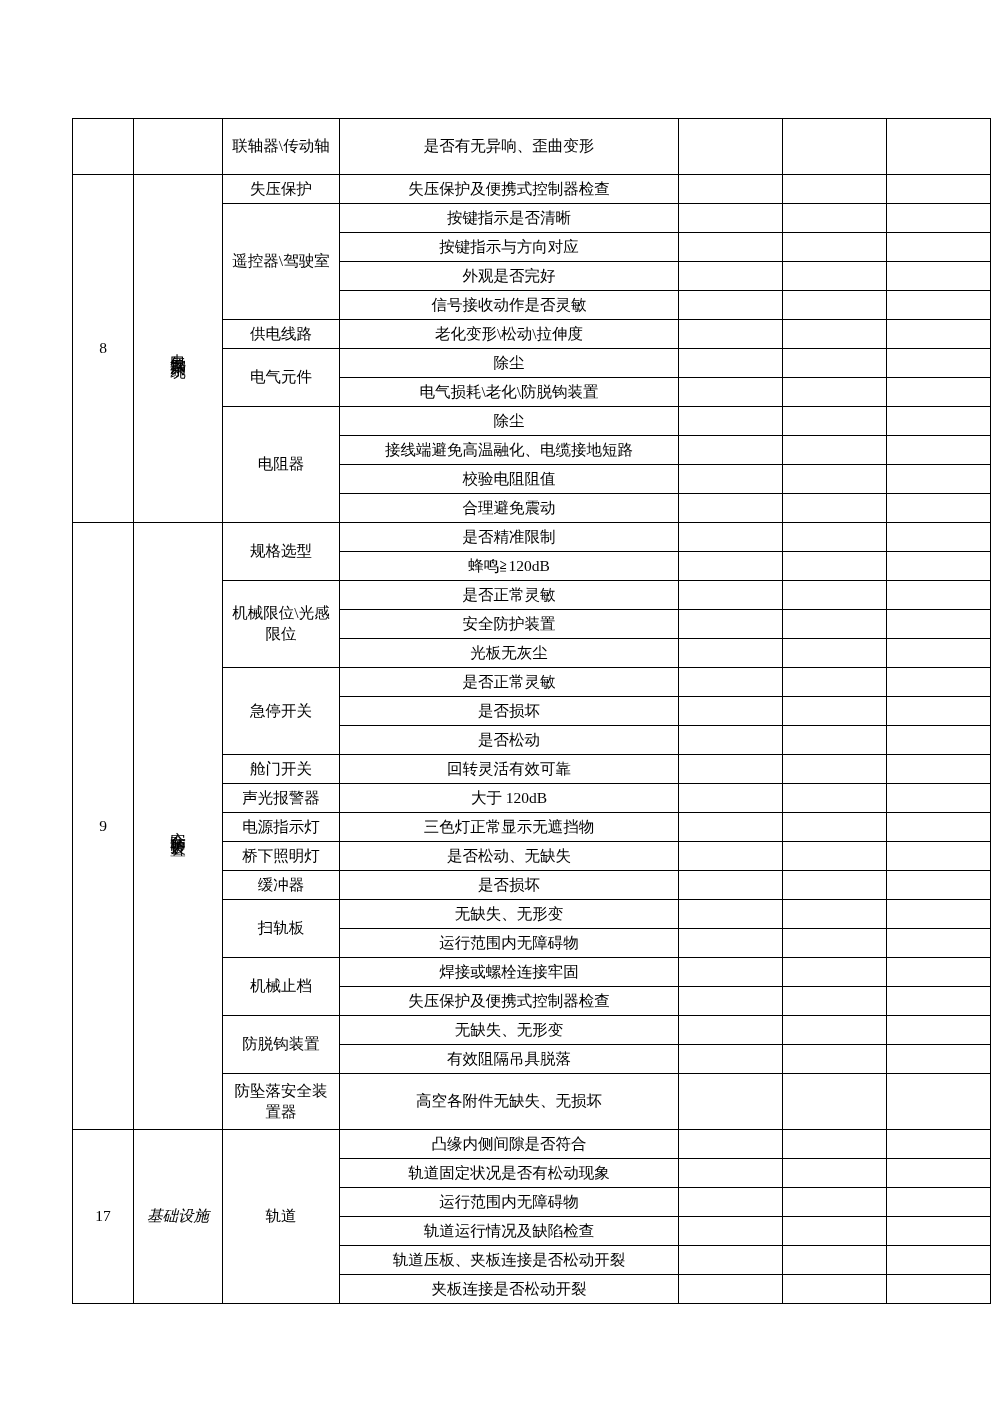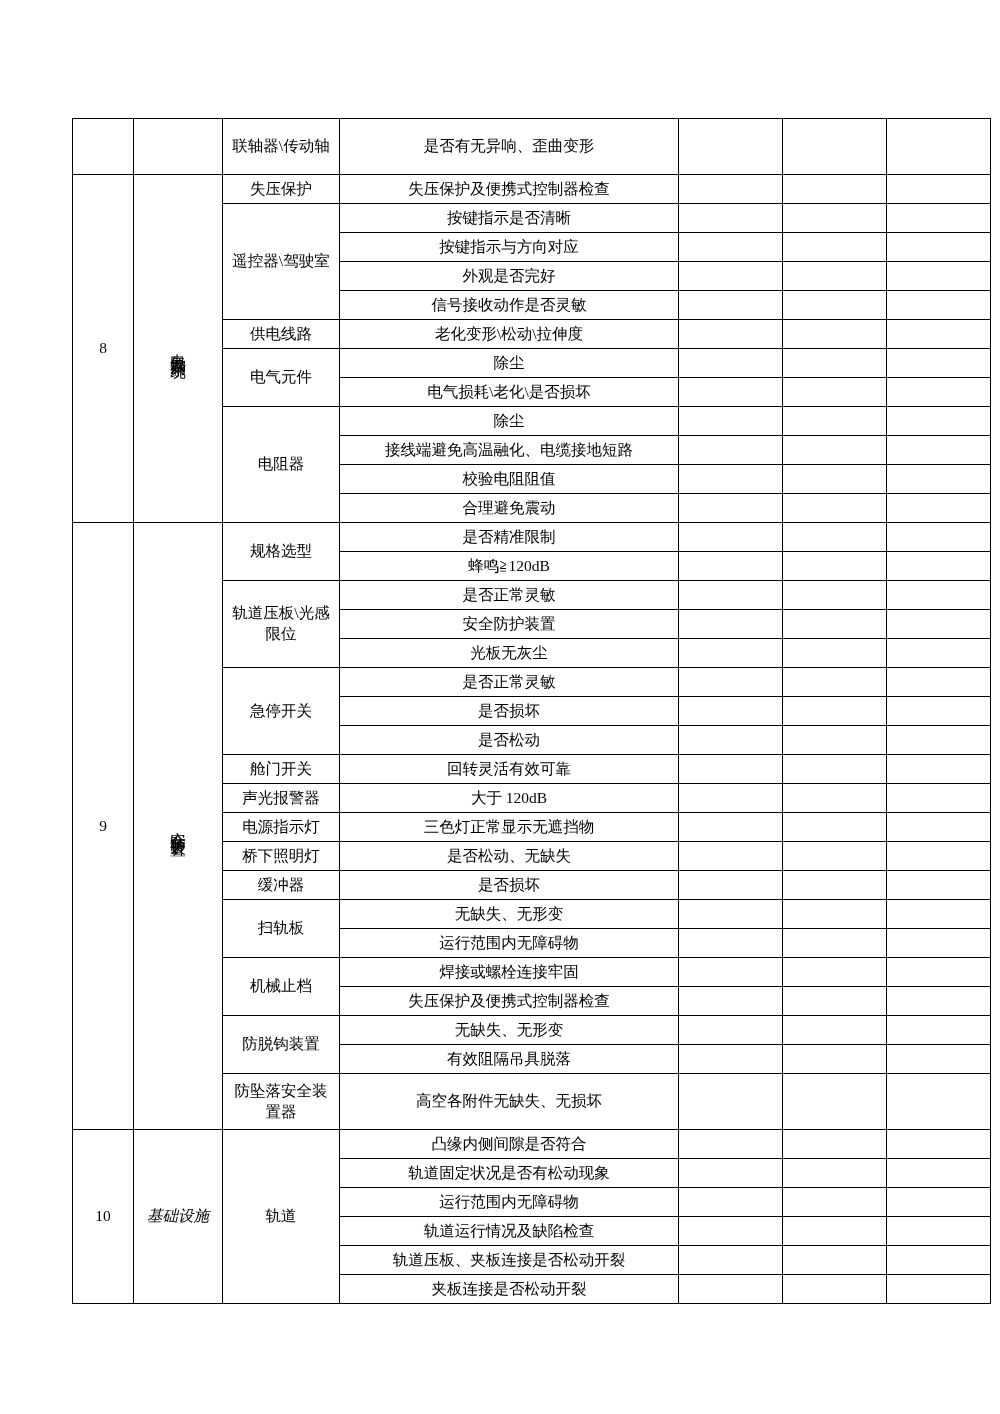--- a/index.html
+++ b/index.html
@@ -123,21 +123,21 @@
           <td class="blank">&nbsp;</td>
         </tr>
         <tr class="rowh-1">
           <td class="part" rowspan="2">电气元件</td>
           <td class="item">除尘</td>
           <td class="blank">&nbsp;</td>
           <td class="blank">&nbsp;</td>
           <td class="blank">&nbsp;</td>
         </tr>
         <tr class="rowh-1">
-          <td class="item">电气损耗\老化\是否损坏</td>
+          <td class="item">电气损耗\老化\防脱钩装置</td>
           <td class="blank">&nbsp;</td>
           <td class="blank">&nbsp;</td>
           <td class="blank">&nbsp;</td>
         </tr>
         <tr class="rowh-1">
           <td class="part" rowspan="4">电阻器</td>
           <td class="item">除尘</td>
           <td class="blank">&nbsp;</td>
           <td class="blank">&nbsp;</td>
           <td class="blank">&nbsp;</td>
@@ -169,21 +169,21 @@
           <td class="blank">&nbsp;</td>
           <td class="blank">&nbsp;</td>
         </tr>
         <tr class="rowh-1">
           <td class="item">蜂鸣≧120dB</td>
           <td class="blank">&nbsp;</td>
           <td class="blank">&nbsp;</td>
           <td class="blank">&nbsp;</td>
         </tr>
         <tr class="rowh-1">
-          <td class="part" rowspan="3">轨道压板\光感限位</td>
+          <td class="part" rowspan="3">机械限位\光感限位</td>
           <td class="item">是否正常灵敏</td>
           <td class="blank">&nbsp;</td>
           <td class="blank">&nbsp;</td>
           <td class="blank">&nbsp;</td>
         </tr>
         <tr class="rowh-1">
           <td class="item">安全防护装置</td>
           <td class="blank">&nbsp;</td>
           <td class="blank">&nbsp;</td>
           <td class="blank">&nbsp;</td>
@@ -288,21 +288,21 @@
           <td class="blank">&nbsp;</td>
         </tr>
         <tr class="rowh-tall">
           <td class="part" rowspan="1">防坠落安全装置器</td>
           <td class="item">高空各附件无缺失、无损坏</td>
           <td class="blank">&nbsp;</td>
           <td class="blank">&nbsp;</td>
           <td class="blank">&nbsp;</td>
         </tr>
         <tr class="rowh-1">
-          <td class="num" rowspan="6">10</td>
+          <td class="num" rowspan="6">17</td>
           <td class="sys" rowspan="6"><span class="horiz">基础设施</span></td>
           <td class="part" rowspan="6">轨道</td>
           <td class="item">凸缘内侧间隙是否符合</td>
           <td class="blank">&nbsp;</td>
           <td class="blank">&nbsp;</td>
           <td class="blank">&nbsp;</td>
         </tr>
         <tr class="rowh-1">
           <td class="item">轨道固定状况是否有松动现象</td>
           <td class="blank">&nbsp;</td>

